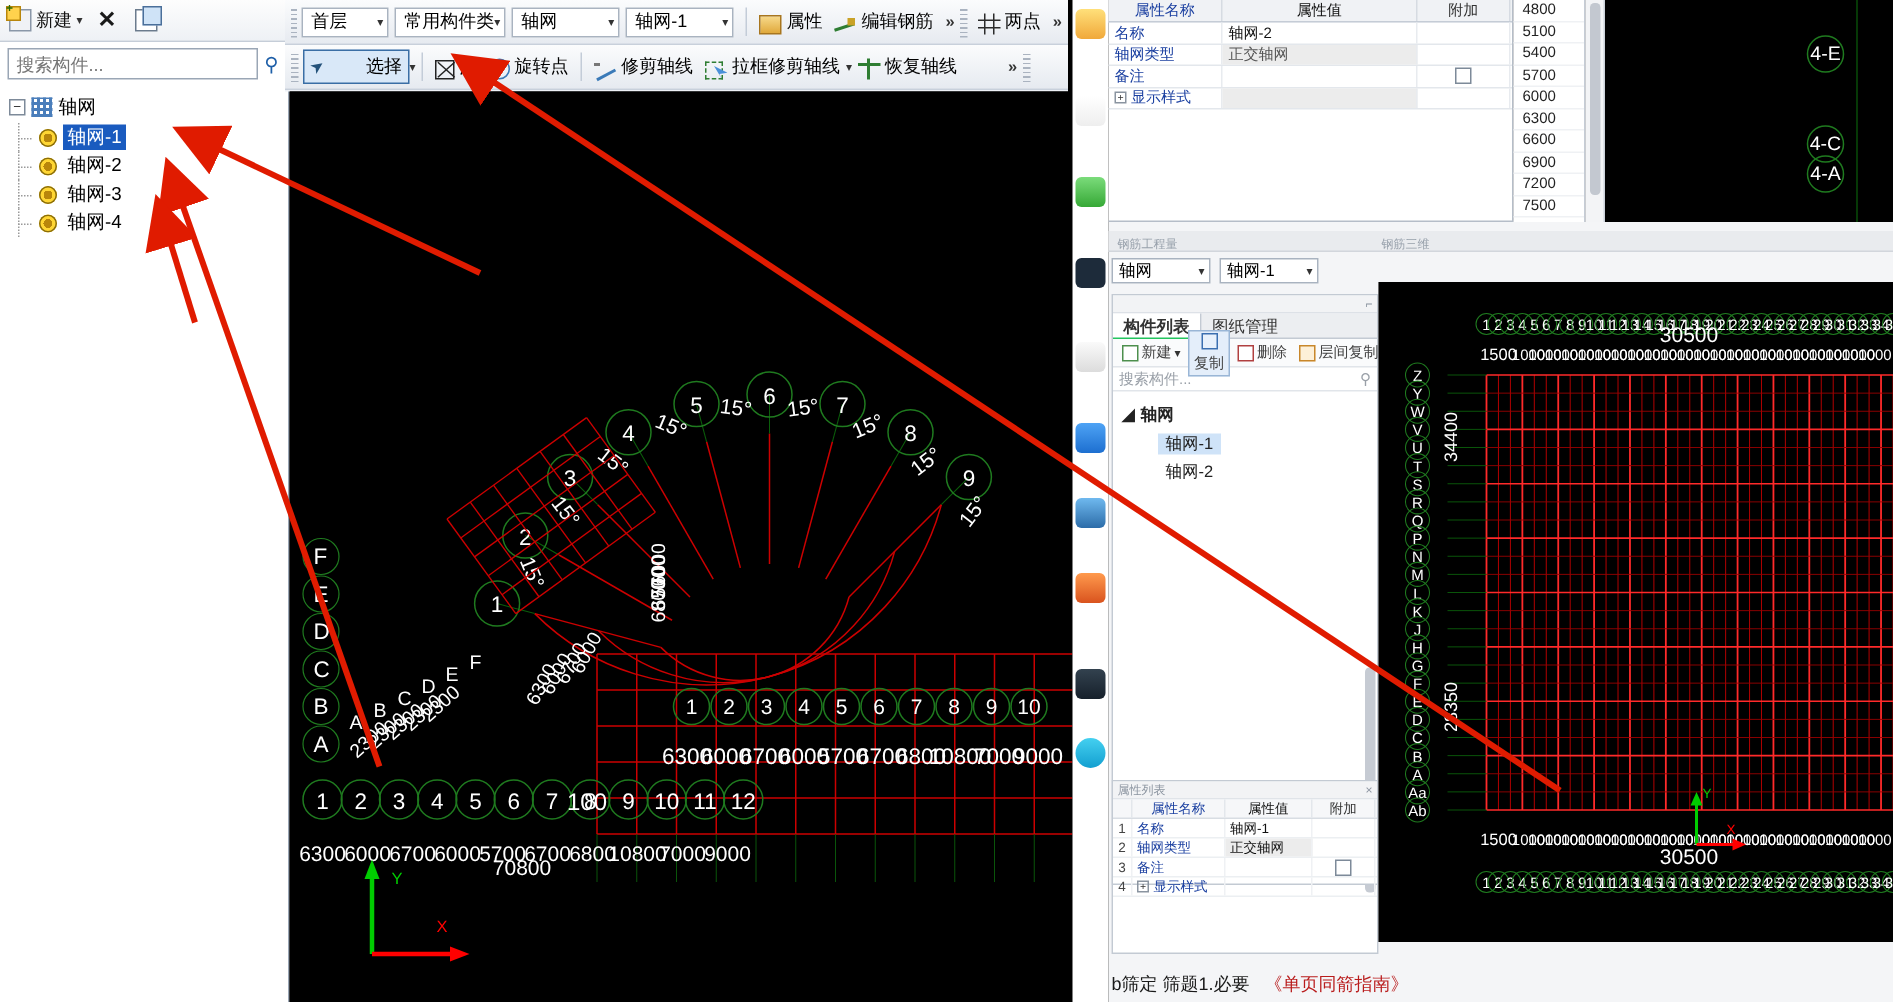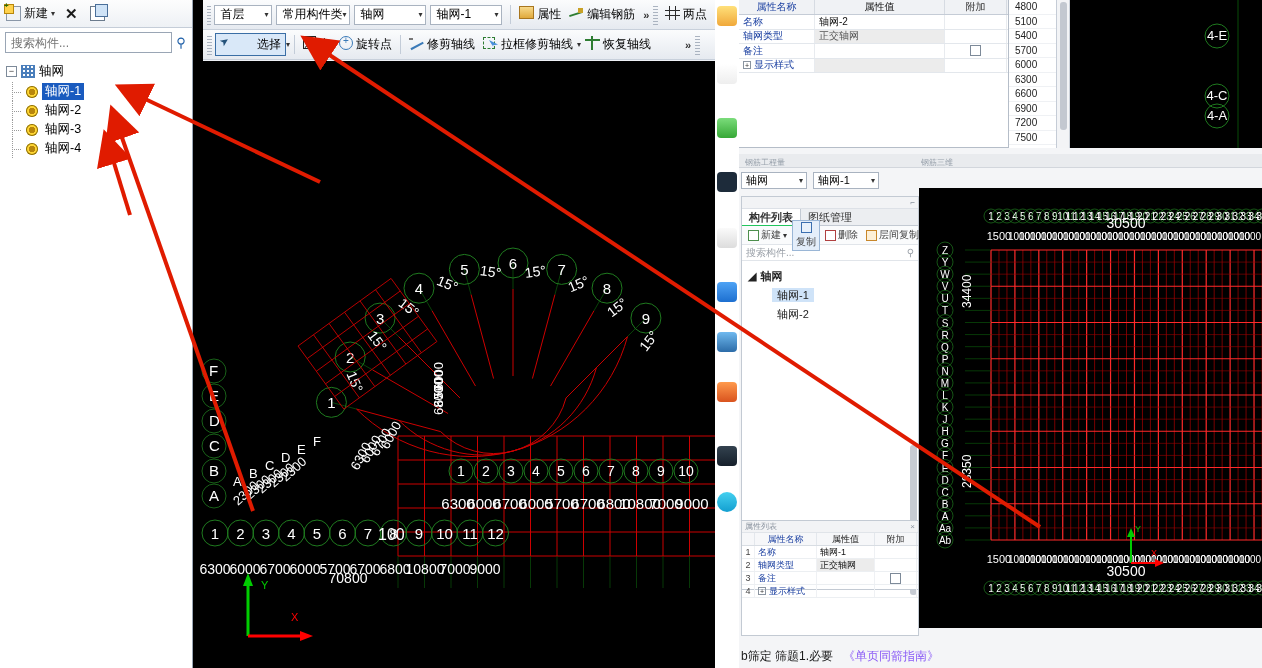--- a/index.html
+++ b/index.html
@@ -73,36 +73,36 @@
   }
   .gear-ic {
     width:12px; height:12px; border-radius:50%;
     background:radial-gradient(circle,#b8860b 0 3px,#ffd633 3px 6px);
     box-shadow:0 0 0 1px #8a6d0b inset;
   }
   .tree-label { padding:0 3px; }
   .tree-label.sel { background:#1a5bbf; color:#fff; }
 
   
-  #main-toolbars { left:203px; top:0; width:522px; height:61px; background:#eef1f6; }
+  #main-toolbars { left:190px; top:0; width:522px; height:61px; background:#eef1f6; }
   .tbar {
     height:30px; display:flex; align-items:center; gap:0;
     background:linear-gradient(#fbfcfd,#e6eaf0);
     border-bottom:1px solid #c8d0db; padding-left:4px;
   }
   .grip { width:5px; height:20px; margin-right:3px;
     background:repeating-linear-gradient(0deg,#aab3c0 0 1px,transparent 1px 3px); }
   .sel-combo {
     height:20px; min-width:56px; border:1px solid #a9b3c0; background:#fff;
     display:flex; align-items:center; justify-content:space-between;
     padding:0 3px 0 5px; font-size:12px; margin-right:4px; cursor:pointer;
   }
   .sel-combo .txt { white-space:nowrap; overflow:hidden; }
   .tb-sep { width:1px; height:19px; background:#c3ccd8; margin:0 4px; }
-  .tbtn { display:flex; align-items:flex-start; gap:3px; padding:2px 4px; cursor:pointer; white-space:nowrap; }
+  .tbtn { display:flex; align-items:flex-end; gap:3px; padding:2px 4px; cursor:pointer; white-space:nowrap; }
   .tbtn.active { border:1px solid #3a6ea5; background:#d9e8f8;gap:23px; }
   .chev { font-size:11px; color:#333; padding:0 4px; font-weight:bold; cursor:pointer; }
   .ic-prop { width:15px;height:13px;background:linear-gradient(#f7d98a,#e0a93c);border:1px solid #a8761f; }
   .ic-rebar { width:15px;height:13px; position:relative; }
   .ic-rebar:before{content:"";position:absolute;left:0;top:7px;width:14px;height:2px;background:#2e7d32;transform:rotate(-18deg);}
   .ic-rebar:after{content:"";position:absolute;left:9px;top:2px;width:5px;height:5px;background:#c9a227;}
   .ic-2pt { width:15px;height:14px;position:relative; }
   .ic-2pt:before{content:"";position:absolute;left:0;top:4px;width:15px;height:1px;background:#2b2b2b;}
   .ic-2pt:after{content:"";position:absolute;left:0;top:9px;width:15px;height:1px;background:#2b2b2b;}
   .ic-2pt i{position:absolute;left:4px;top:0;width:1px;height:14px;background:#2b2b2b;}
@@ -208,21 +208,21 @@
   .b-idx { width:13px; justify-content:center !important; padding-left:0 !important; color:#444; }
   .b-name { width:62px; color:#1a3fa0; }
   .b-val { width:58px; color:#111; }
   .b-add { width:42px; justify-content:center !important; padding-left:0 !important; }
   .plusbox { width:8px;height:8px;border:1px solid #8a94a0;font-size:7px;line-height:7px;
              text-align:center;margin-right:3px;color:#333; }
 
   #status-line { position:absolute; left:2px; top:498px; width:360px; height:20px;
                  font-size:12px; color:#1a1a1a; display:flex; align-items:center;
                  gap:10px; overflow:hidden; }
-  #status-line .link { color:#8b5cf6; }
+  #status-line .link { color:#b91c1c; }
 
   
   #cad-mr { position:absolute; left:180px; top:40px; width:343px; height:440px;
             background:#000; overflow:hidden; }
 
   
   #annot { left:0; top:0; width:1262px; height:668px; pointer-events:none; }
 </style>
 </head>
 <body>

